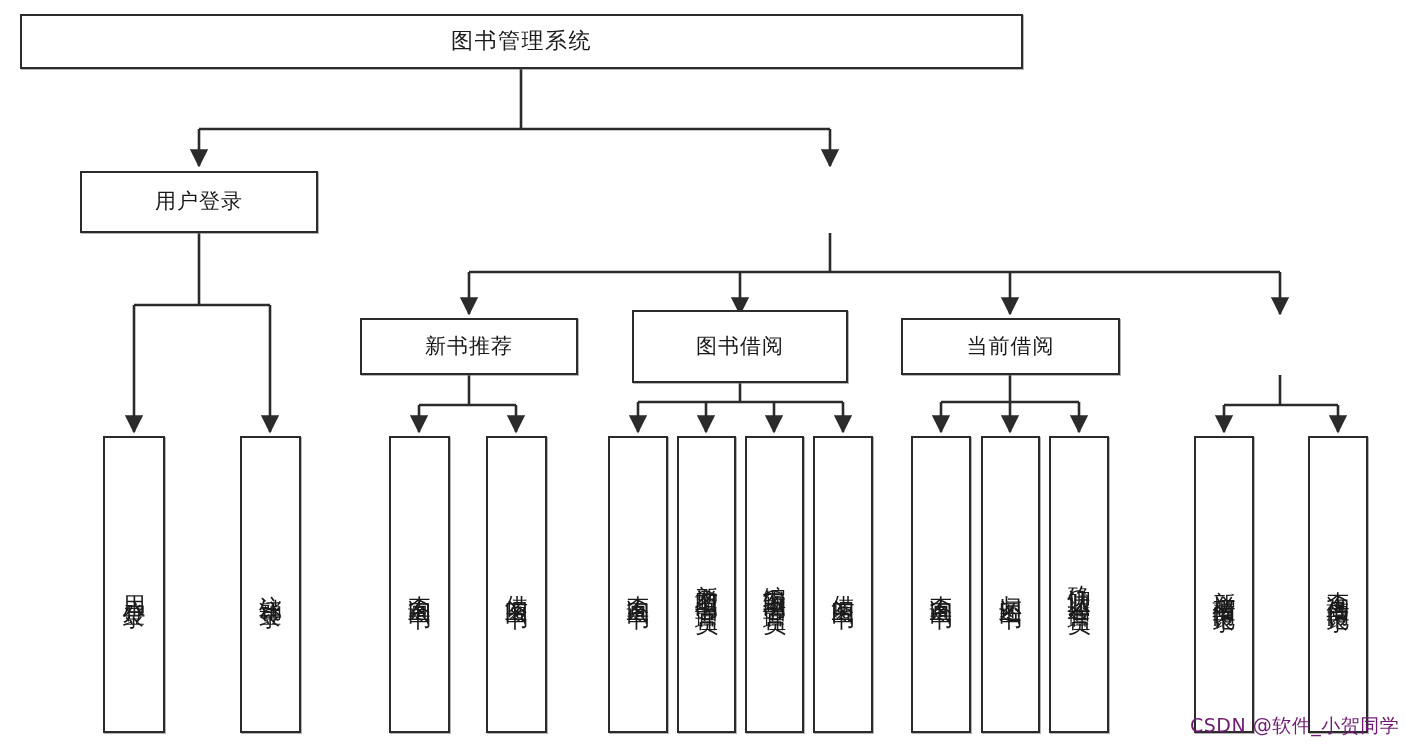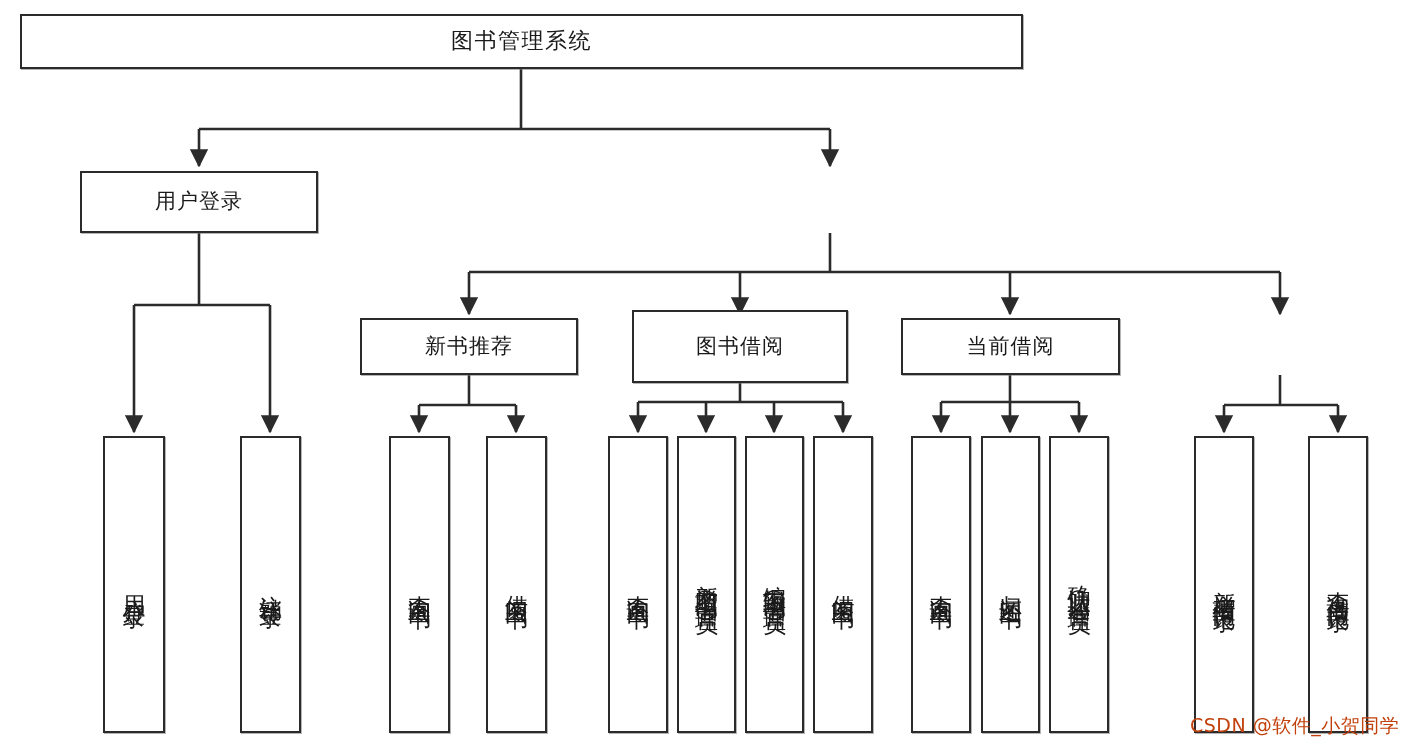--- a/index.html
+++ b/index.html
@@ -64,21 +64,21 @@
     text-orientation: upright;
     font-size: 23px;
     line-height: 1.0;
     letter-spacing: 4px;
     white-space: nowrap;
     max-height: 100%;
   }
   .watermark {
     position: absolute;
     font-size: 19px;
-    color: #c2410c;
+    color: #701a75;
     letter-spacing: 0.5px;
     white-space: nowrap;
     user-select: none;
   }
 </style>
 </head>
 <body>
 
 <div id="canvas">
 

